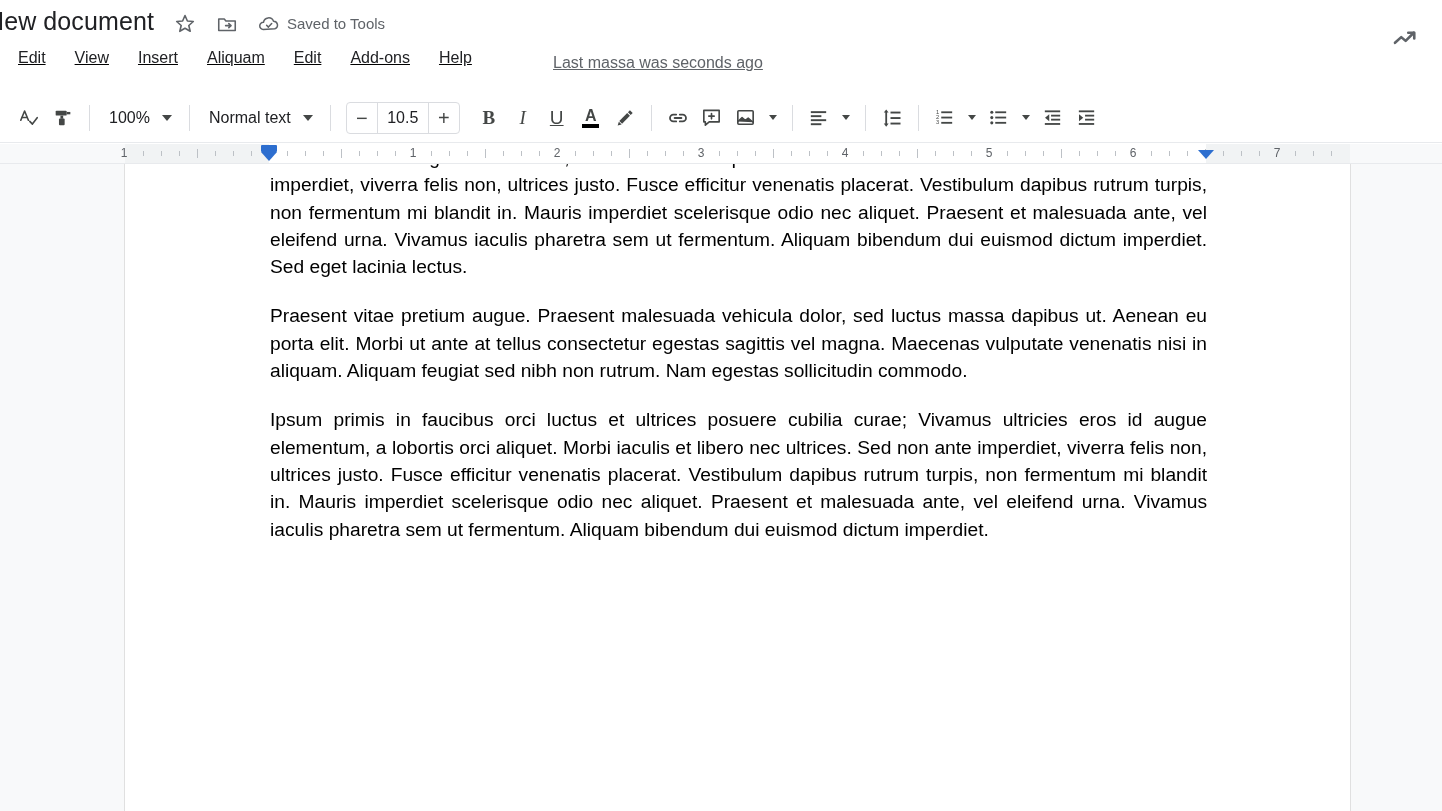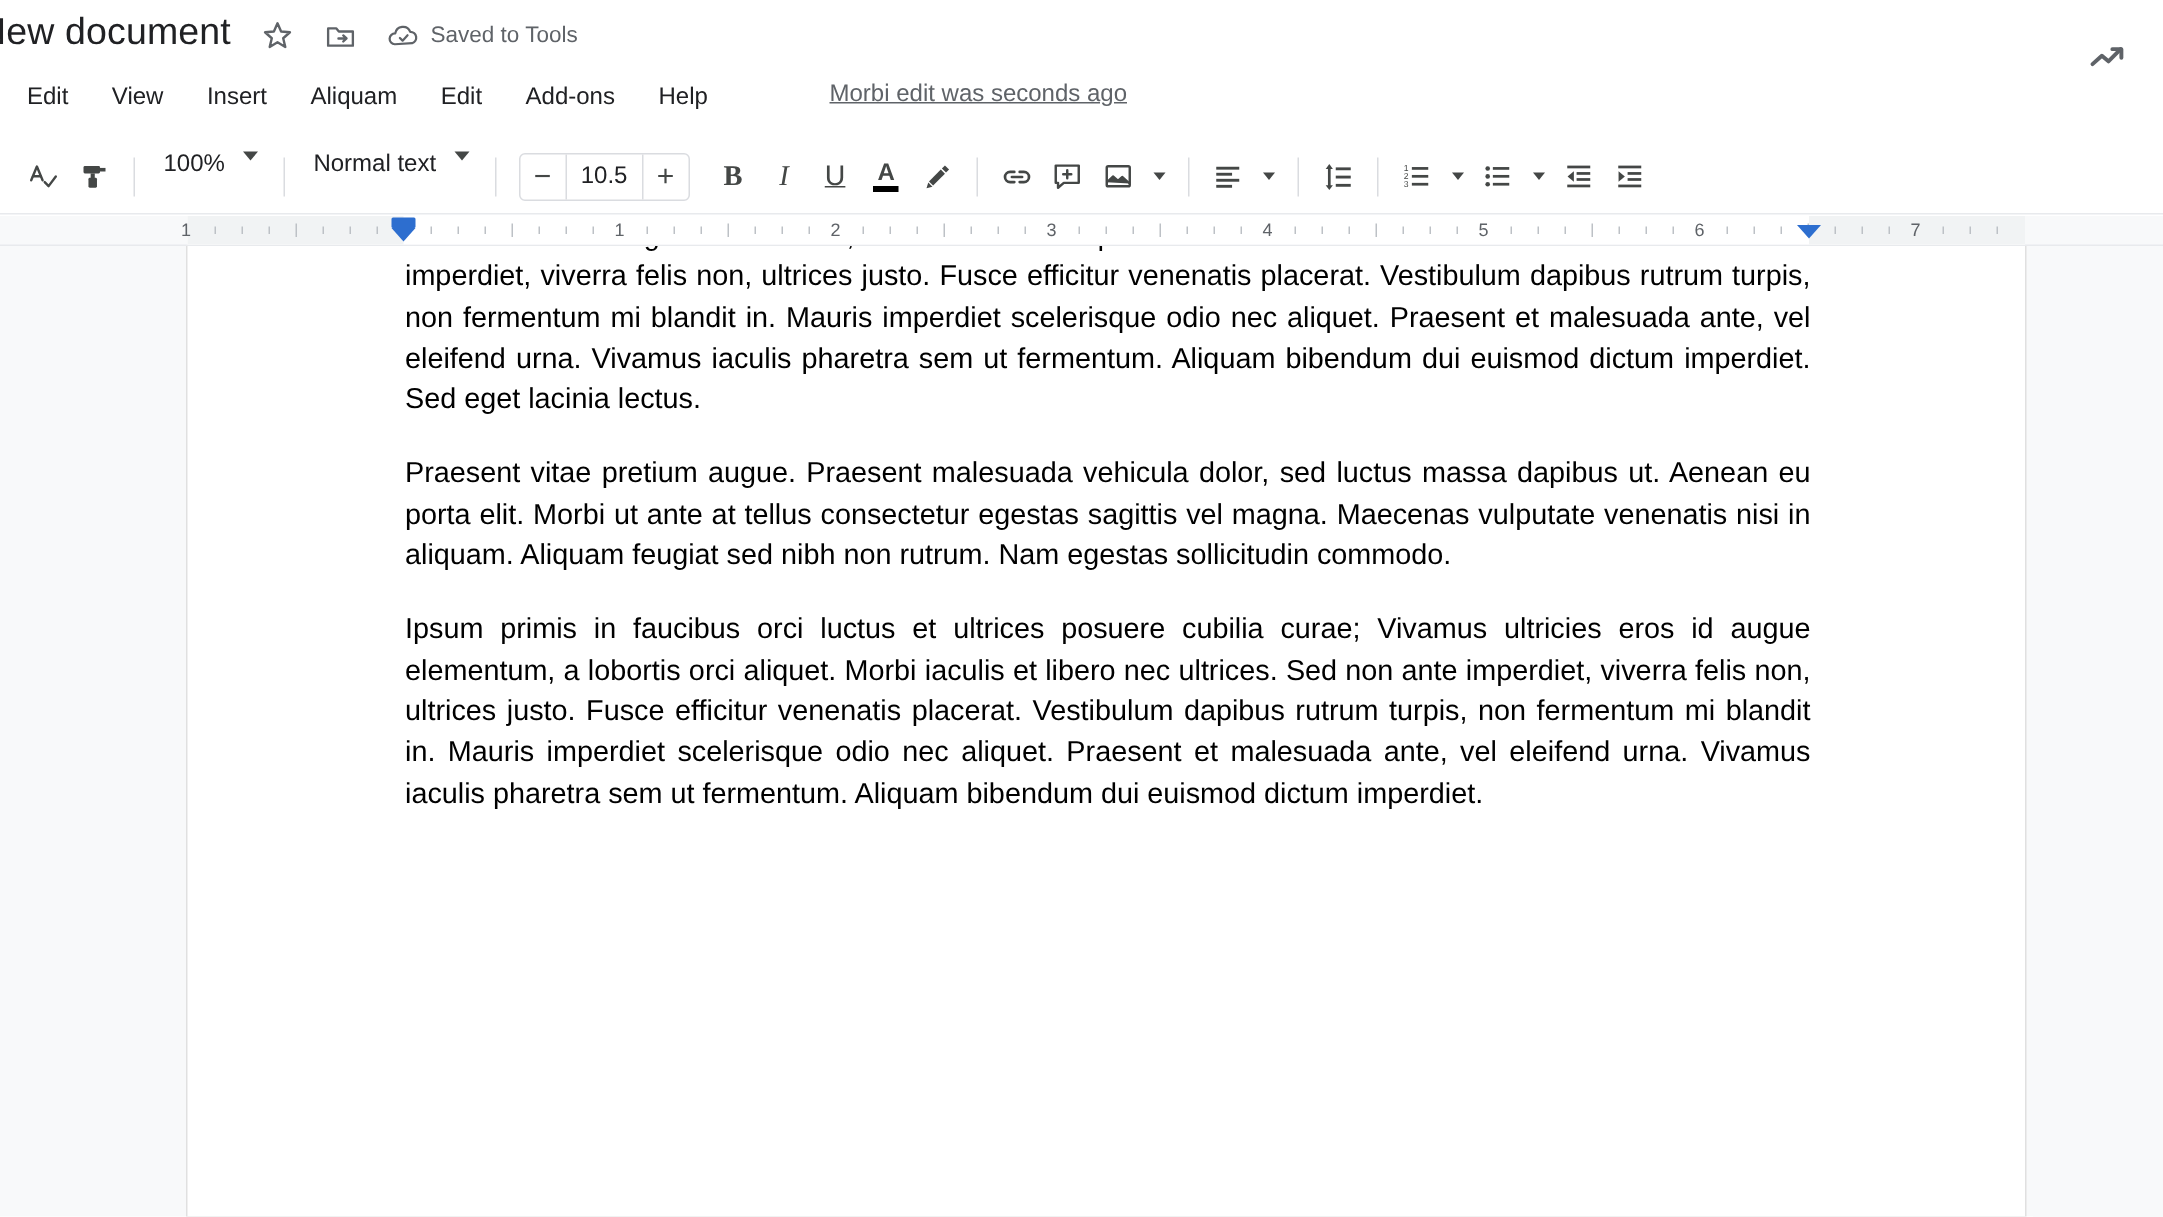--- a/index.html
+++ b/index.html
@@ -39,21 +39,21 @@
     width: 30px; height: 30px; color: #5f6368;
   }
 
   
   .menubar {
     position: absolute; left: 0; top: 46px; width: 1442px; height: 38px;
     background: #ffffff;
   }
   .menu-items {
     position: absolute; left: 10px; top: 0;
-    display: flex; align-items: center; height: 38px;
+    display: flex; align-items: flex-start; height: 38px; text-decoration: underline;
   }
   .menu-item {
     font-size: 16px; color: #202124;
     padding: 3px 8px; margin-right: 13px;
     border-radius: 4px; white-space: nowrap; cursor: default;
   }
   .last-edit {
     position: absolute; left: 553px; top: 54px;
     font-size: 16px; color: #5f6368;
     text-decoration: underline; white-space: nowrap;
@@ -71,21 +71,21 @@
     display: flex; align-items: center; justify-content: center;
     border-radius: 4px; color: #444746; flex: none; cursor: default;
   }
   .tb-btn svg { display: block; }
   .tb-sep {
     width: 1px; height: 26px; background: #dadce0;
     margin: 0 9px; flex: none;
   }
   .tb-spacer { width: 12px; flex: none; }
   .tb-drop {
-    height: 34px; display: flex; align-items: flex-start;
+    height: 34px; display: flex; align-items: center;
     border-radius: 4px; padding: 0 4px 0 10px; color: #202124;
     font-size: 16px; white-space: nowrap; cursor: default;
   }
   .tb-drop .caret { margin-left: 12px; margin-right: 4px; }
   .caret {
     width: 0; height: 0;
     border-left: 5px solid transparent;
     border-right: 5px solid transparent;
     border-top: 6px solid #444746;
     display: inline-block; flex: none;
@@ -243,21 +243,21 @@
   <div class="menu-items">
     <div class="menu-item">Edit</div>
     <div class="menu-item">View</div>
     <div class="menu-item">Insert</div>
     <div class="menu-item">Aliquam</div>
     <div class="menu-item">Edit</div>
     <div class="menu-item">Add-ons</div>
     <div class="menu-item">Help</div>
   </div>
 </div>
-<div class="last-edit">Morbi edit was seconds ago</div>
+<div class="last-edit">Last massa was seconds ago</div>
 
 <div class="toolbar">
 
   <div class="tb-spacer"></div>
 
   <div class="tb-btn">
     <svg width="24" height="24" viewBox="0 0 24 24" fill="none" stroke="#444746" stroke-width="1.6" stroke-linecap="round" stroke-linejoin="round">
       <path d="M3.8 14.2L7.6 5l3.8 9.2"></path>
       <path d="M5.1 11.5h5"></path>
       <path d="M12.8 15.4l2.6 2.7 4.8-6.4"></path>

